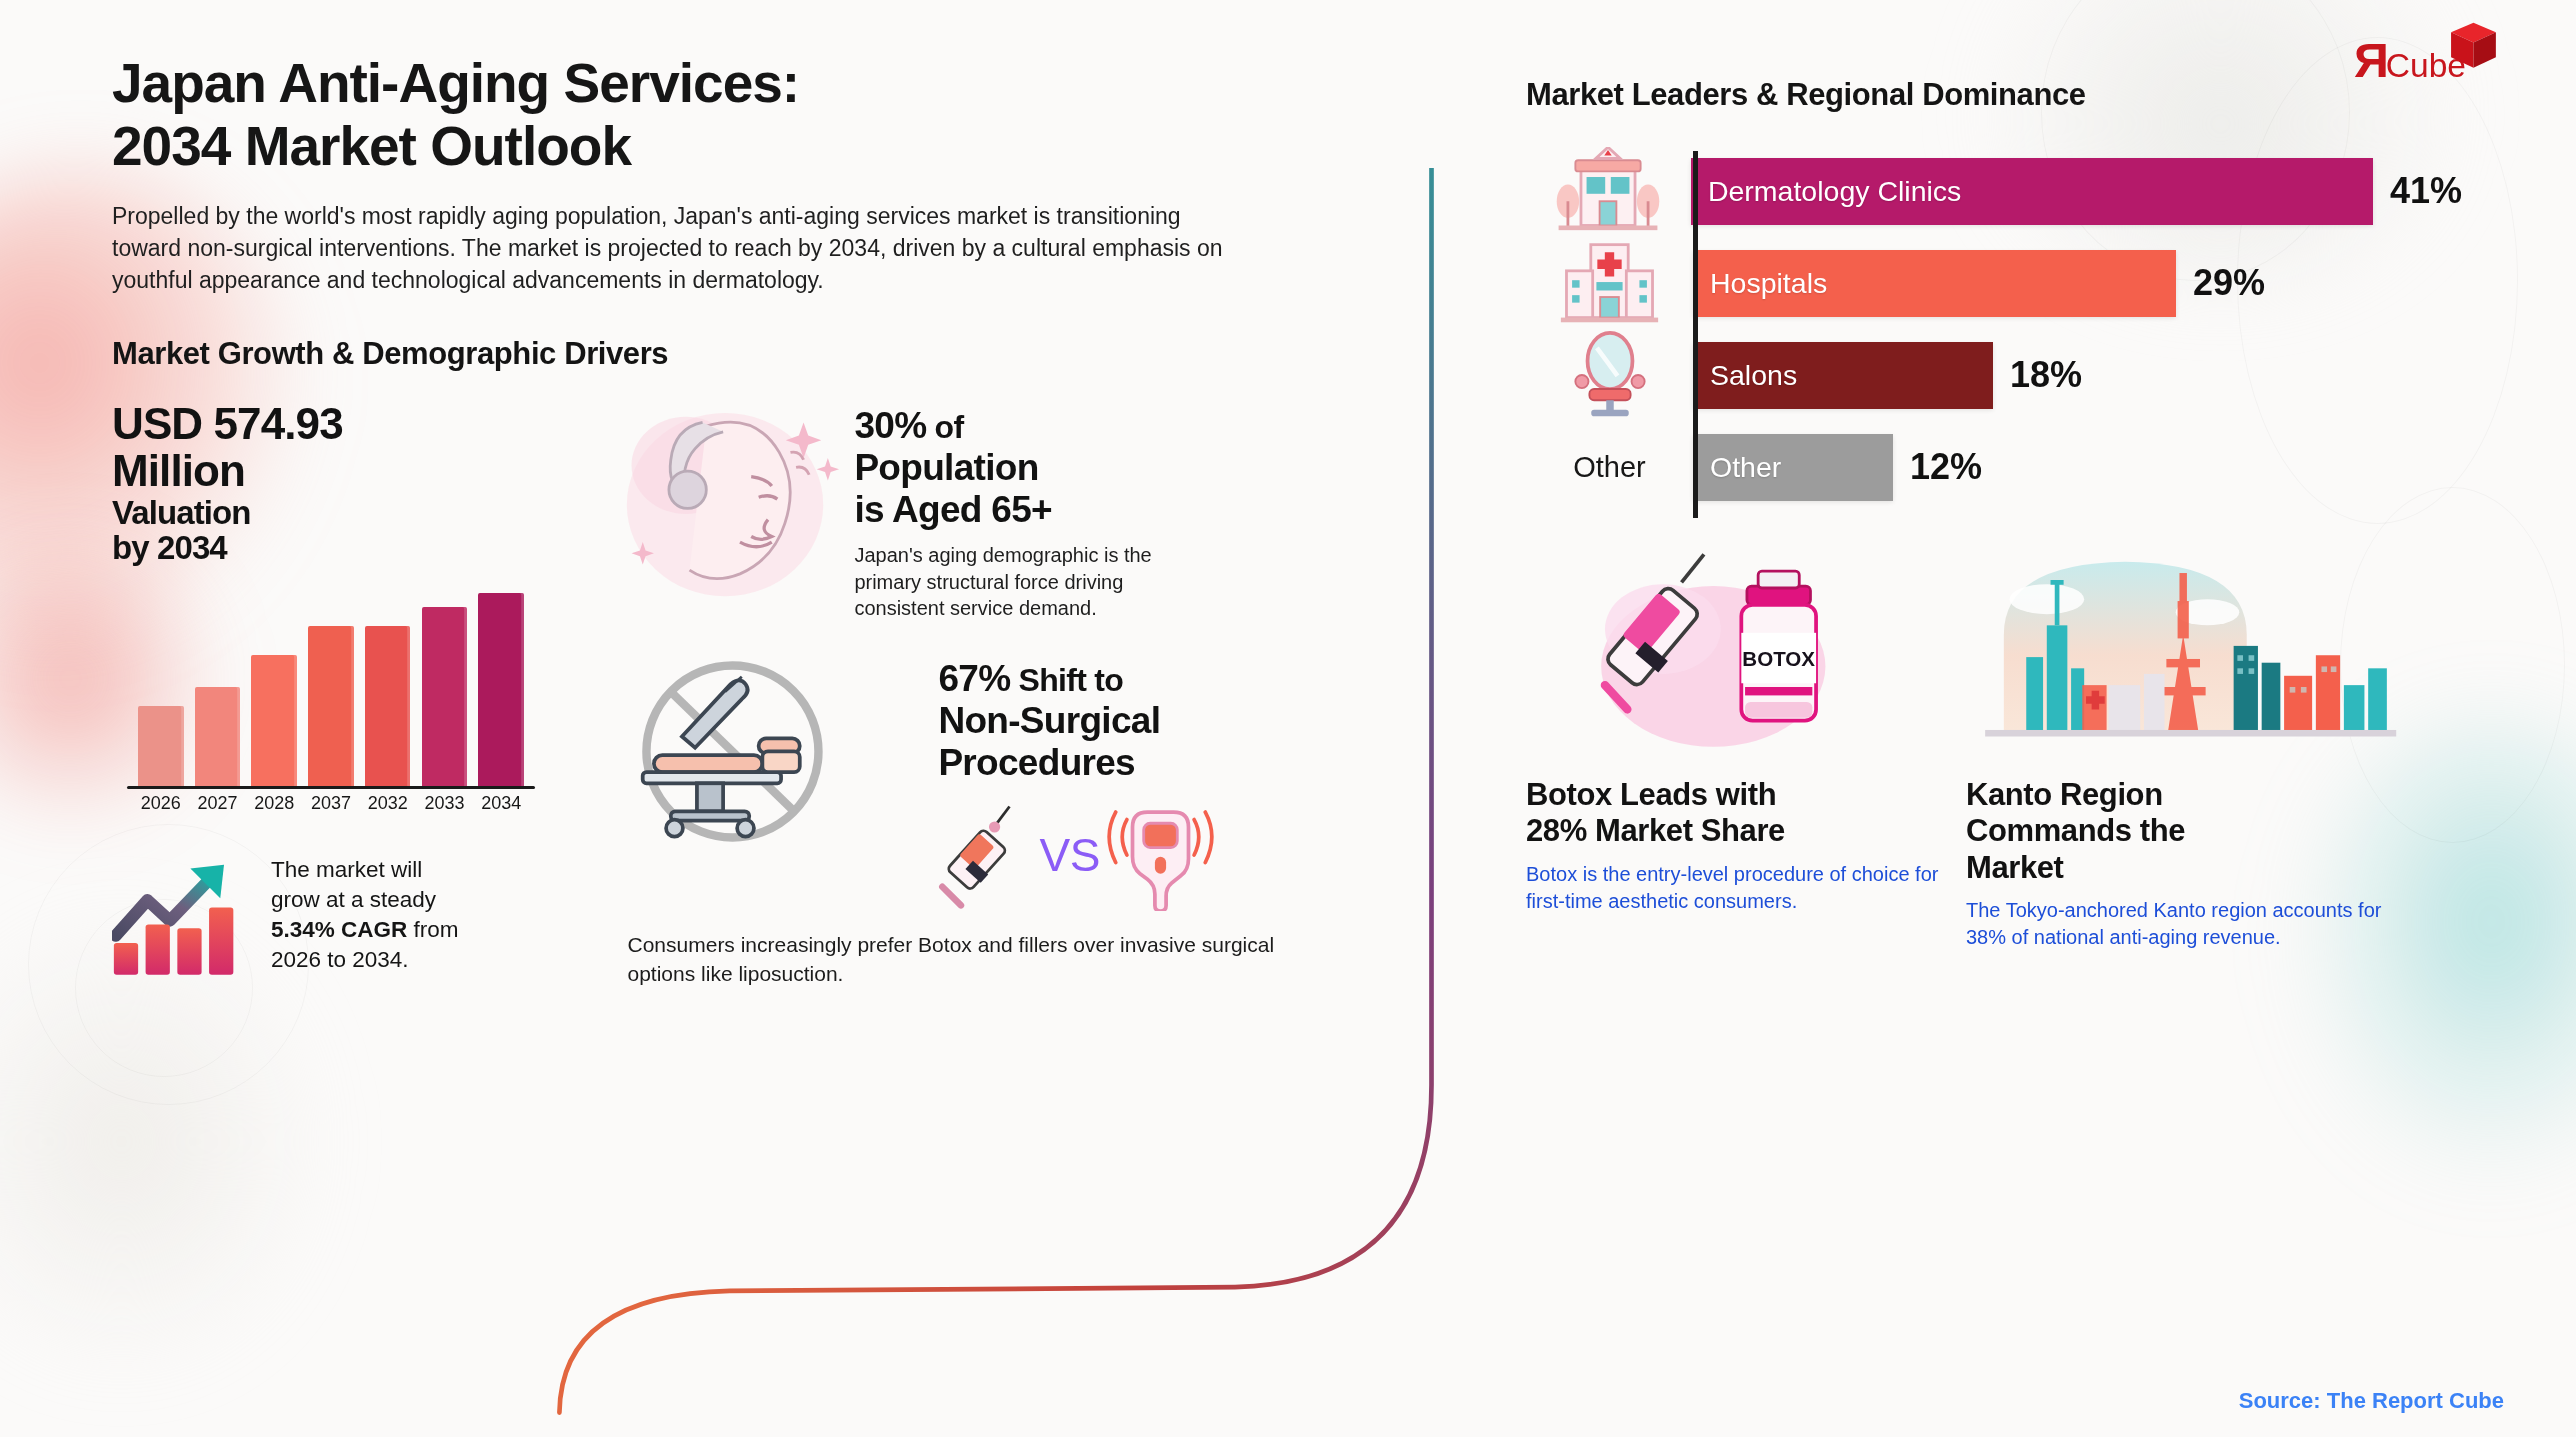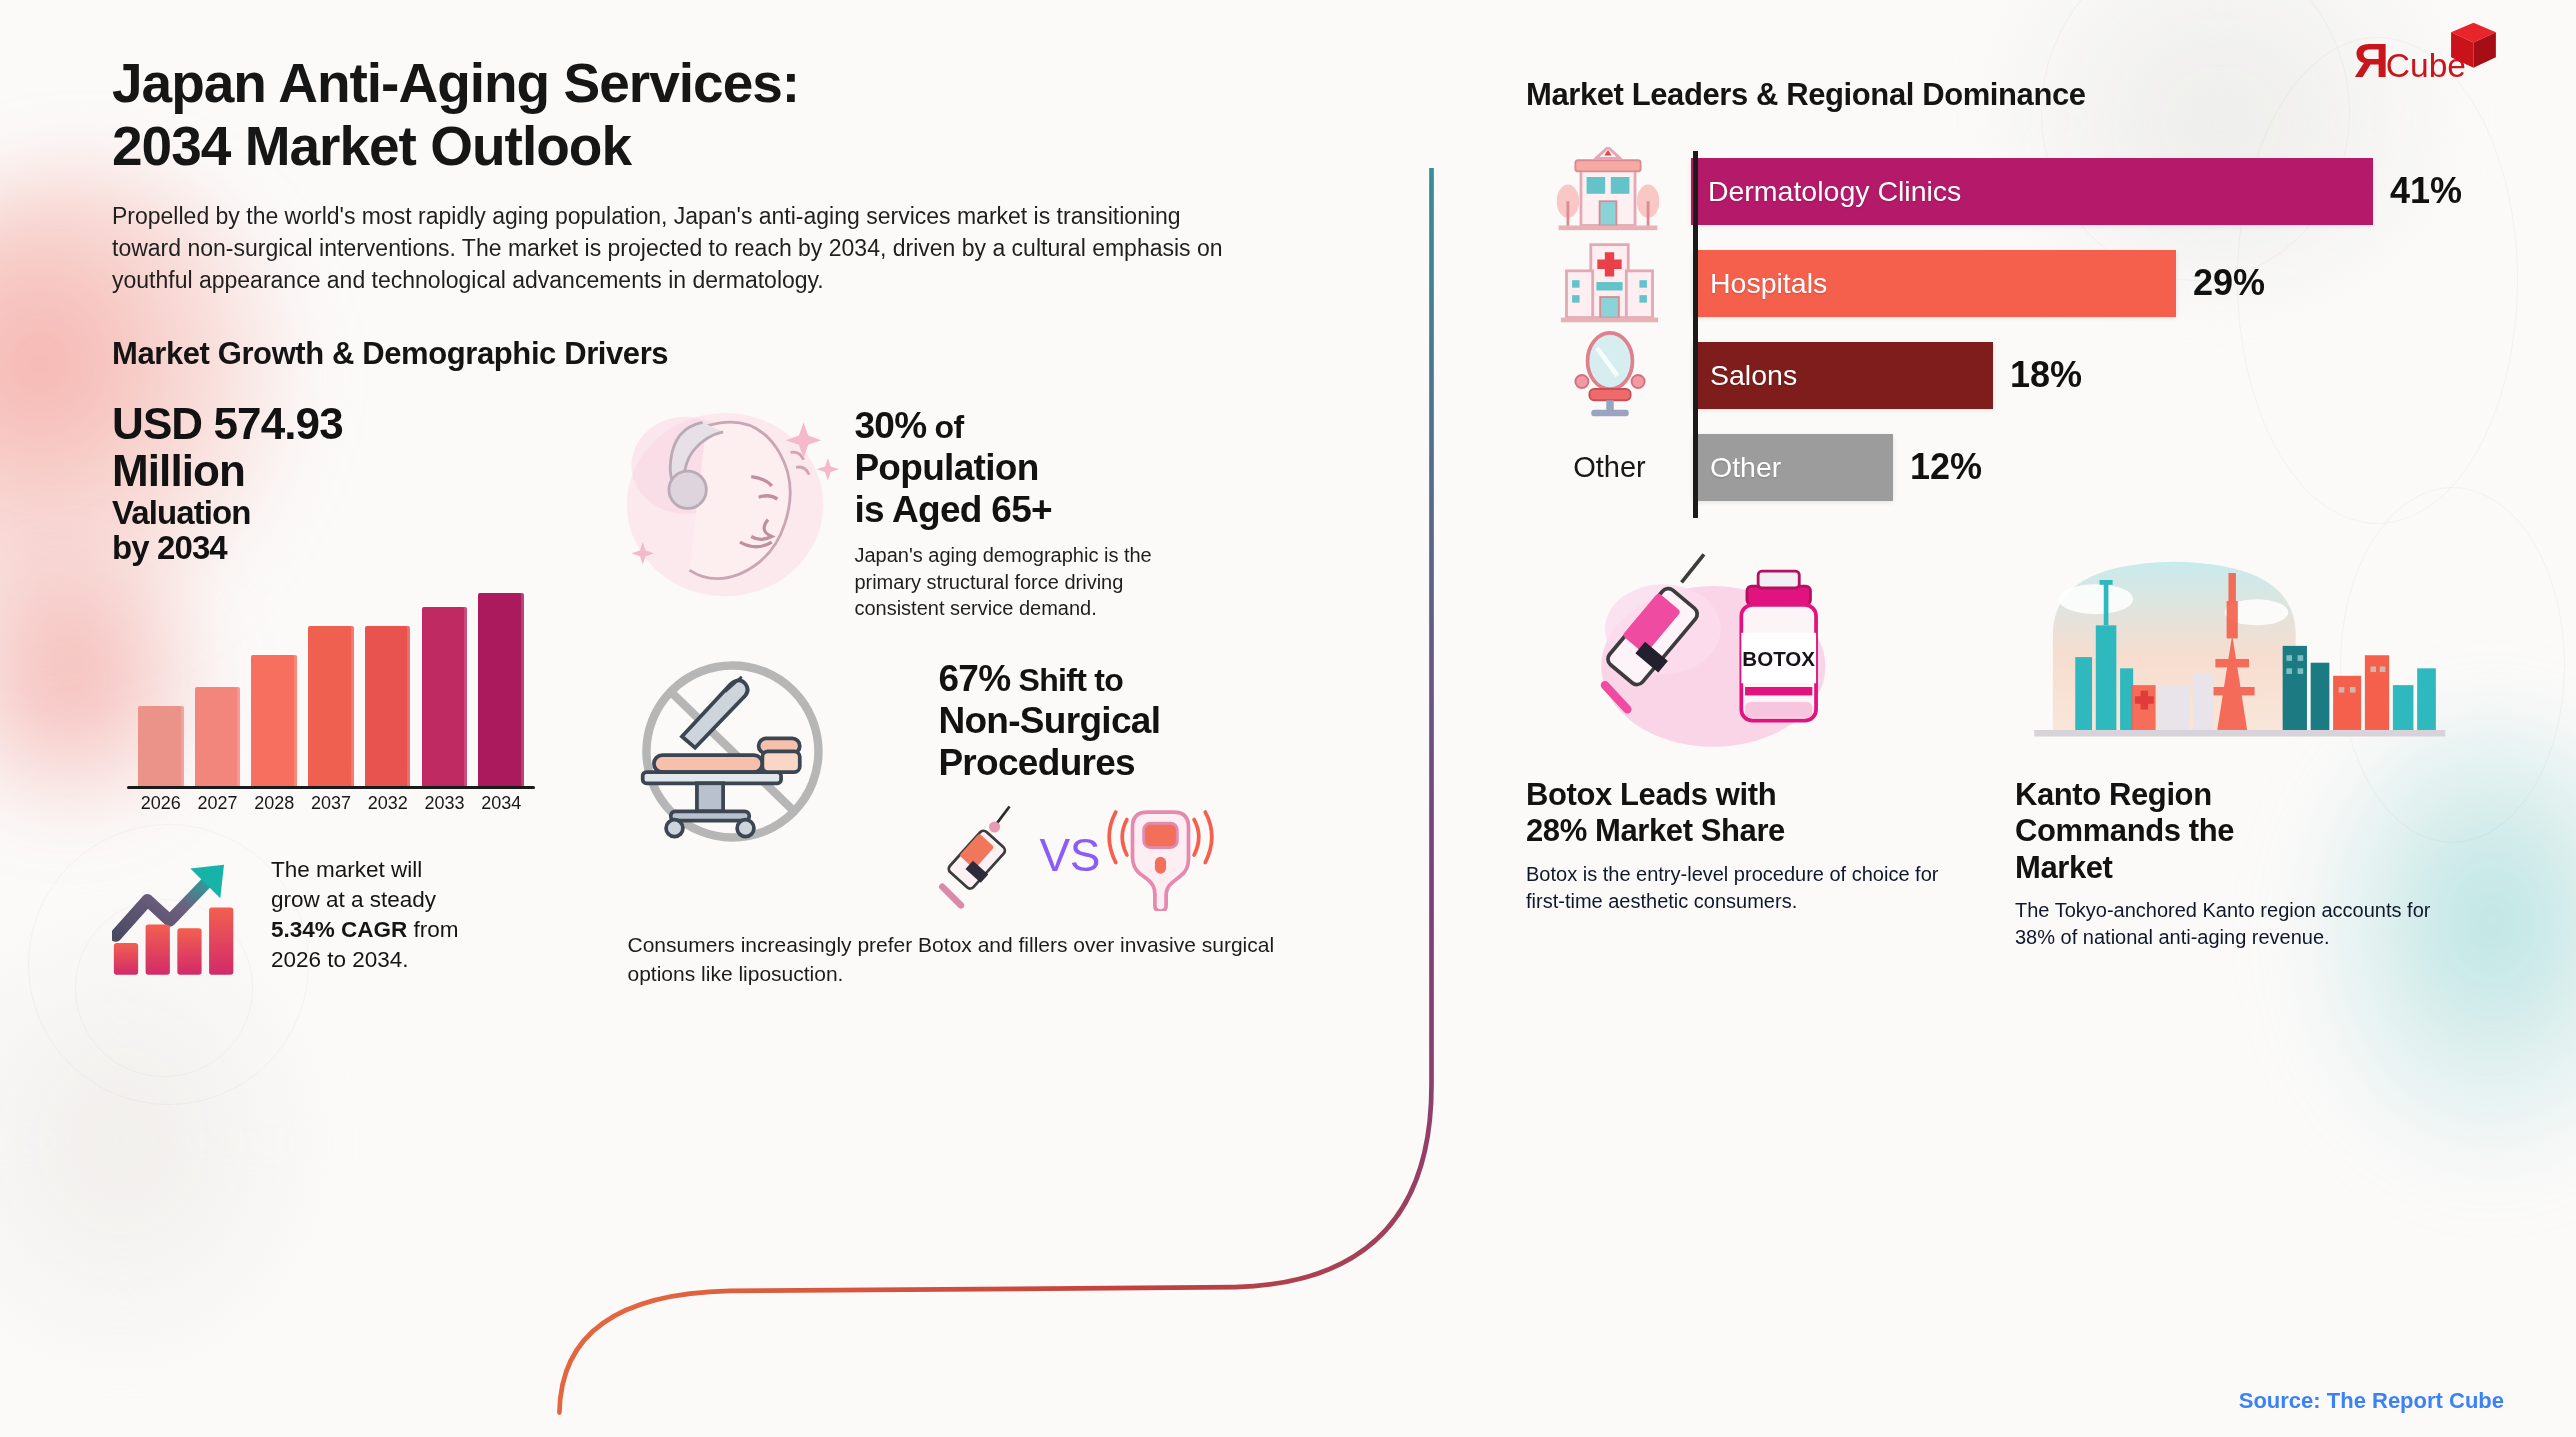--- a/index.html
+++ b/index.html
@@ -92,26 +92,26 @@
   .hb-icon { width: 167px; display: flex; align-items: center; justify-content: center; }
   .hb-other-label { width: 167px; text-align: center; font-size: 29px; color: #171717; }
   .hb-track { flex: 1; display: flex; align-items: center; }
   .hb-fill { height: 67px; display: flex; align-items: center;
              box-shadow: 0 1.9px 4.7px rgba(0,0,0,.1); }
   .hb-fill span { color: #fff; font-size: 28.5px; margin-left: 17px; white-space: nowrap;
                   text-shadow: 0 0.9px 1.9px rgba(0,0,0,.16); }
   .hb-pct { font-size: 36px; font-weight: bold; color: #111; margin-left: 17px; white-space: nowrap; }
 
   
-  .cards { display: flex; margin-top: 32px; gap: 49px; }
+  .cards { display: flex; margin-top: 32px; }
   .card { width: 440px; }
   .card-art { height: 213px; display: flex; align-items: flex-end; justify-content: center; }
   .card-title { margin-top: 19px; font-size: 31px; font-weight: bold; color: #121212;
                 line-height: 1.17; letter-spacing: -0.4px; }
-  .card-note { margin-top: 11.2px; font-size: 20px; line-height: 1.34; color: #0f172a; }
+  .card-note { margin-top: 11.2px; font-size: 20px; line-height: 1.34; color: #1d4ed8; }
 
   
   .logo { position: absolute; right: 54px; top: 19px; width: 168px; height: 73px; }
   .source { position: absolute; right: 72px; bottom: 24px; font-size: 22px; font-weight: bold; color: #3b82f6; }
 </style>
 </head>
 <body>
 
 <div id="page">
 

